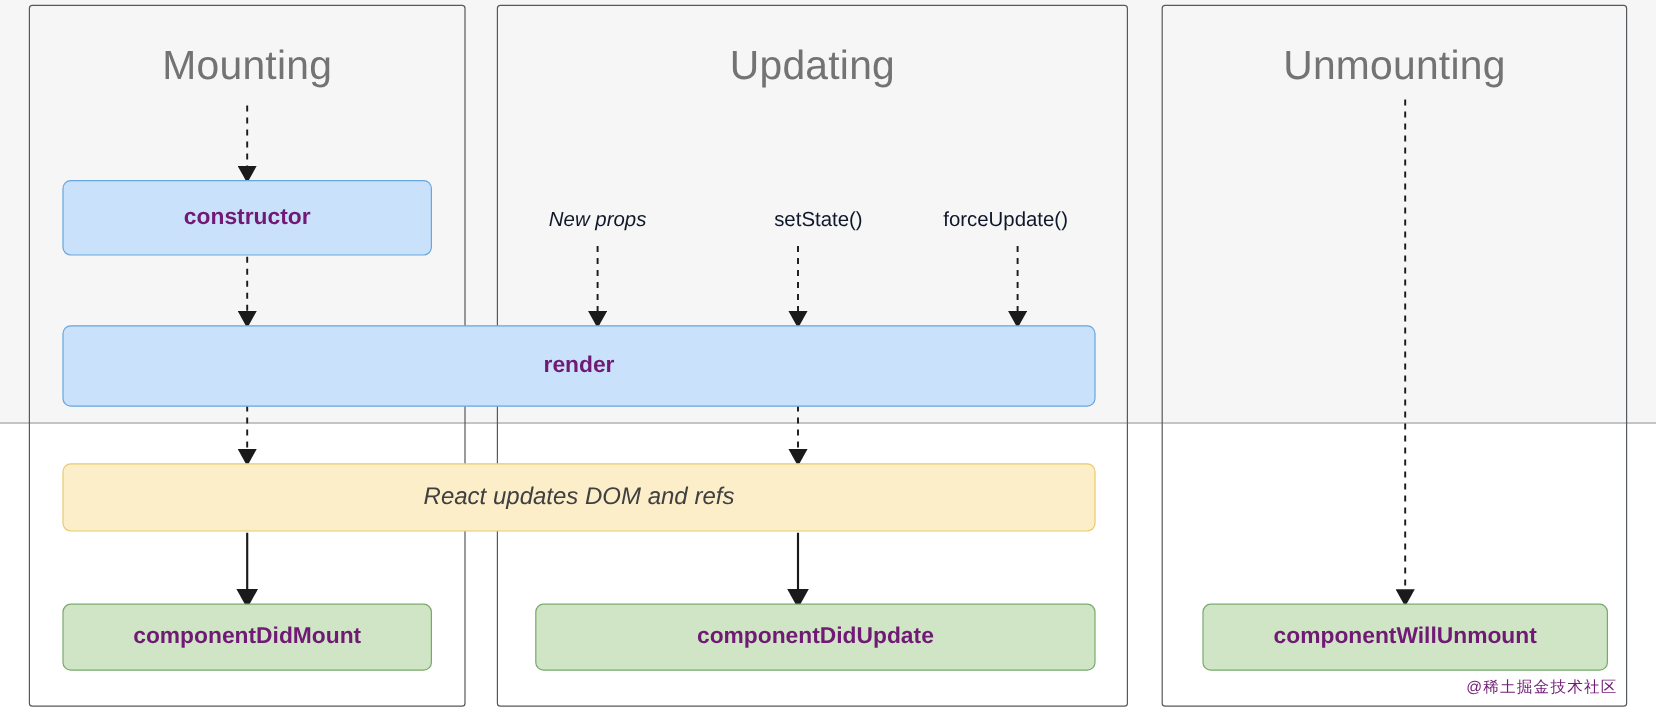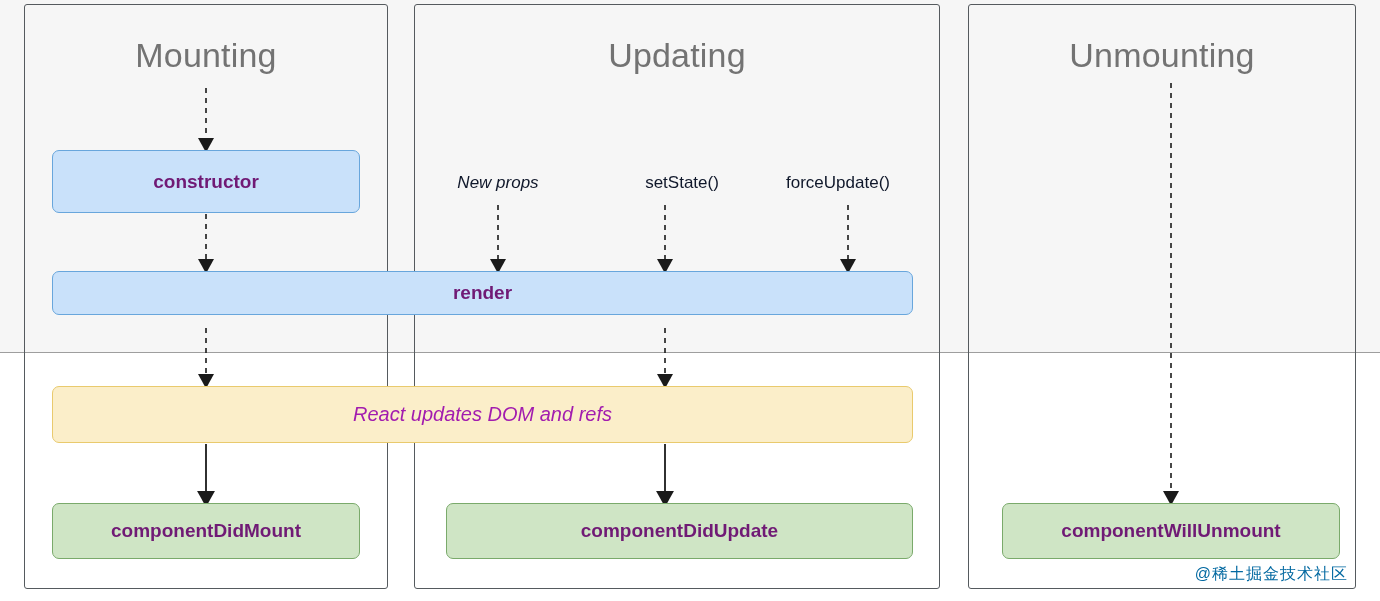--- a/index.html
+++ b/index.html
@@ -102,45 +102,45 @@
   .box-green {
     background: #cfe5c5;
     border: 1.4px solid #7aaa6b;
   }
   .box-yellow {
     background: #fbeec9;
     border: 1.4px solid #e9ca6d;
     font-weight: normal;
     font-style: italic;
     font-size: 20px;
-    color: #a21caf;
+    color: #404040;
   }
 
   .box-constructor     { left: 52px;  top: 150px; width: 308px; height: 63px; }
-  .box-render          { left: 52px;  top: 271px; width: 861px; height: 44px; }
+  .box-render          { left: 52px;  top: 271px; width: 861px; height: 68px; }
   .box-domrefs         { left: 52px;  top: 386px; width: 861px; height: 57px; }
   .box-did-mount       { left: 52px;  top: 503px; width: 308px; height: 56px; text-align: center; }
   .box-did-update      { left: 446px; top: 503px; width: 467px; height: 56px; }
   .box-will-unmount    { left: 1002px;top: 503px; width: 338px; height: 56px; }
 
   
   #arrows {
     position: absolute;
     left: 0; top: 0;
     width: 1380px; height: 601px;
     pointer-events: none;
   }
 
   
   .watermark {
     position: absolute;
     right: 32px;
     top: 564px;
-    font-size: 16px;
-    color: #0369a1;
+    font-size: 13px;
+    color: #701a75;
     white-space: nowrap;
     letter-spacing: 1px;
   }
 </style>
 </head>
 <body>
 
 <div id="diagram">
 
   <div class="band-top"></div>

